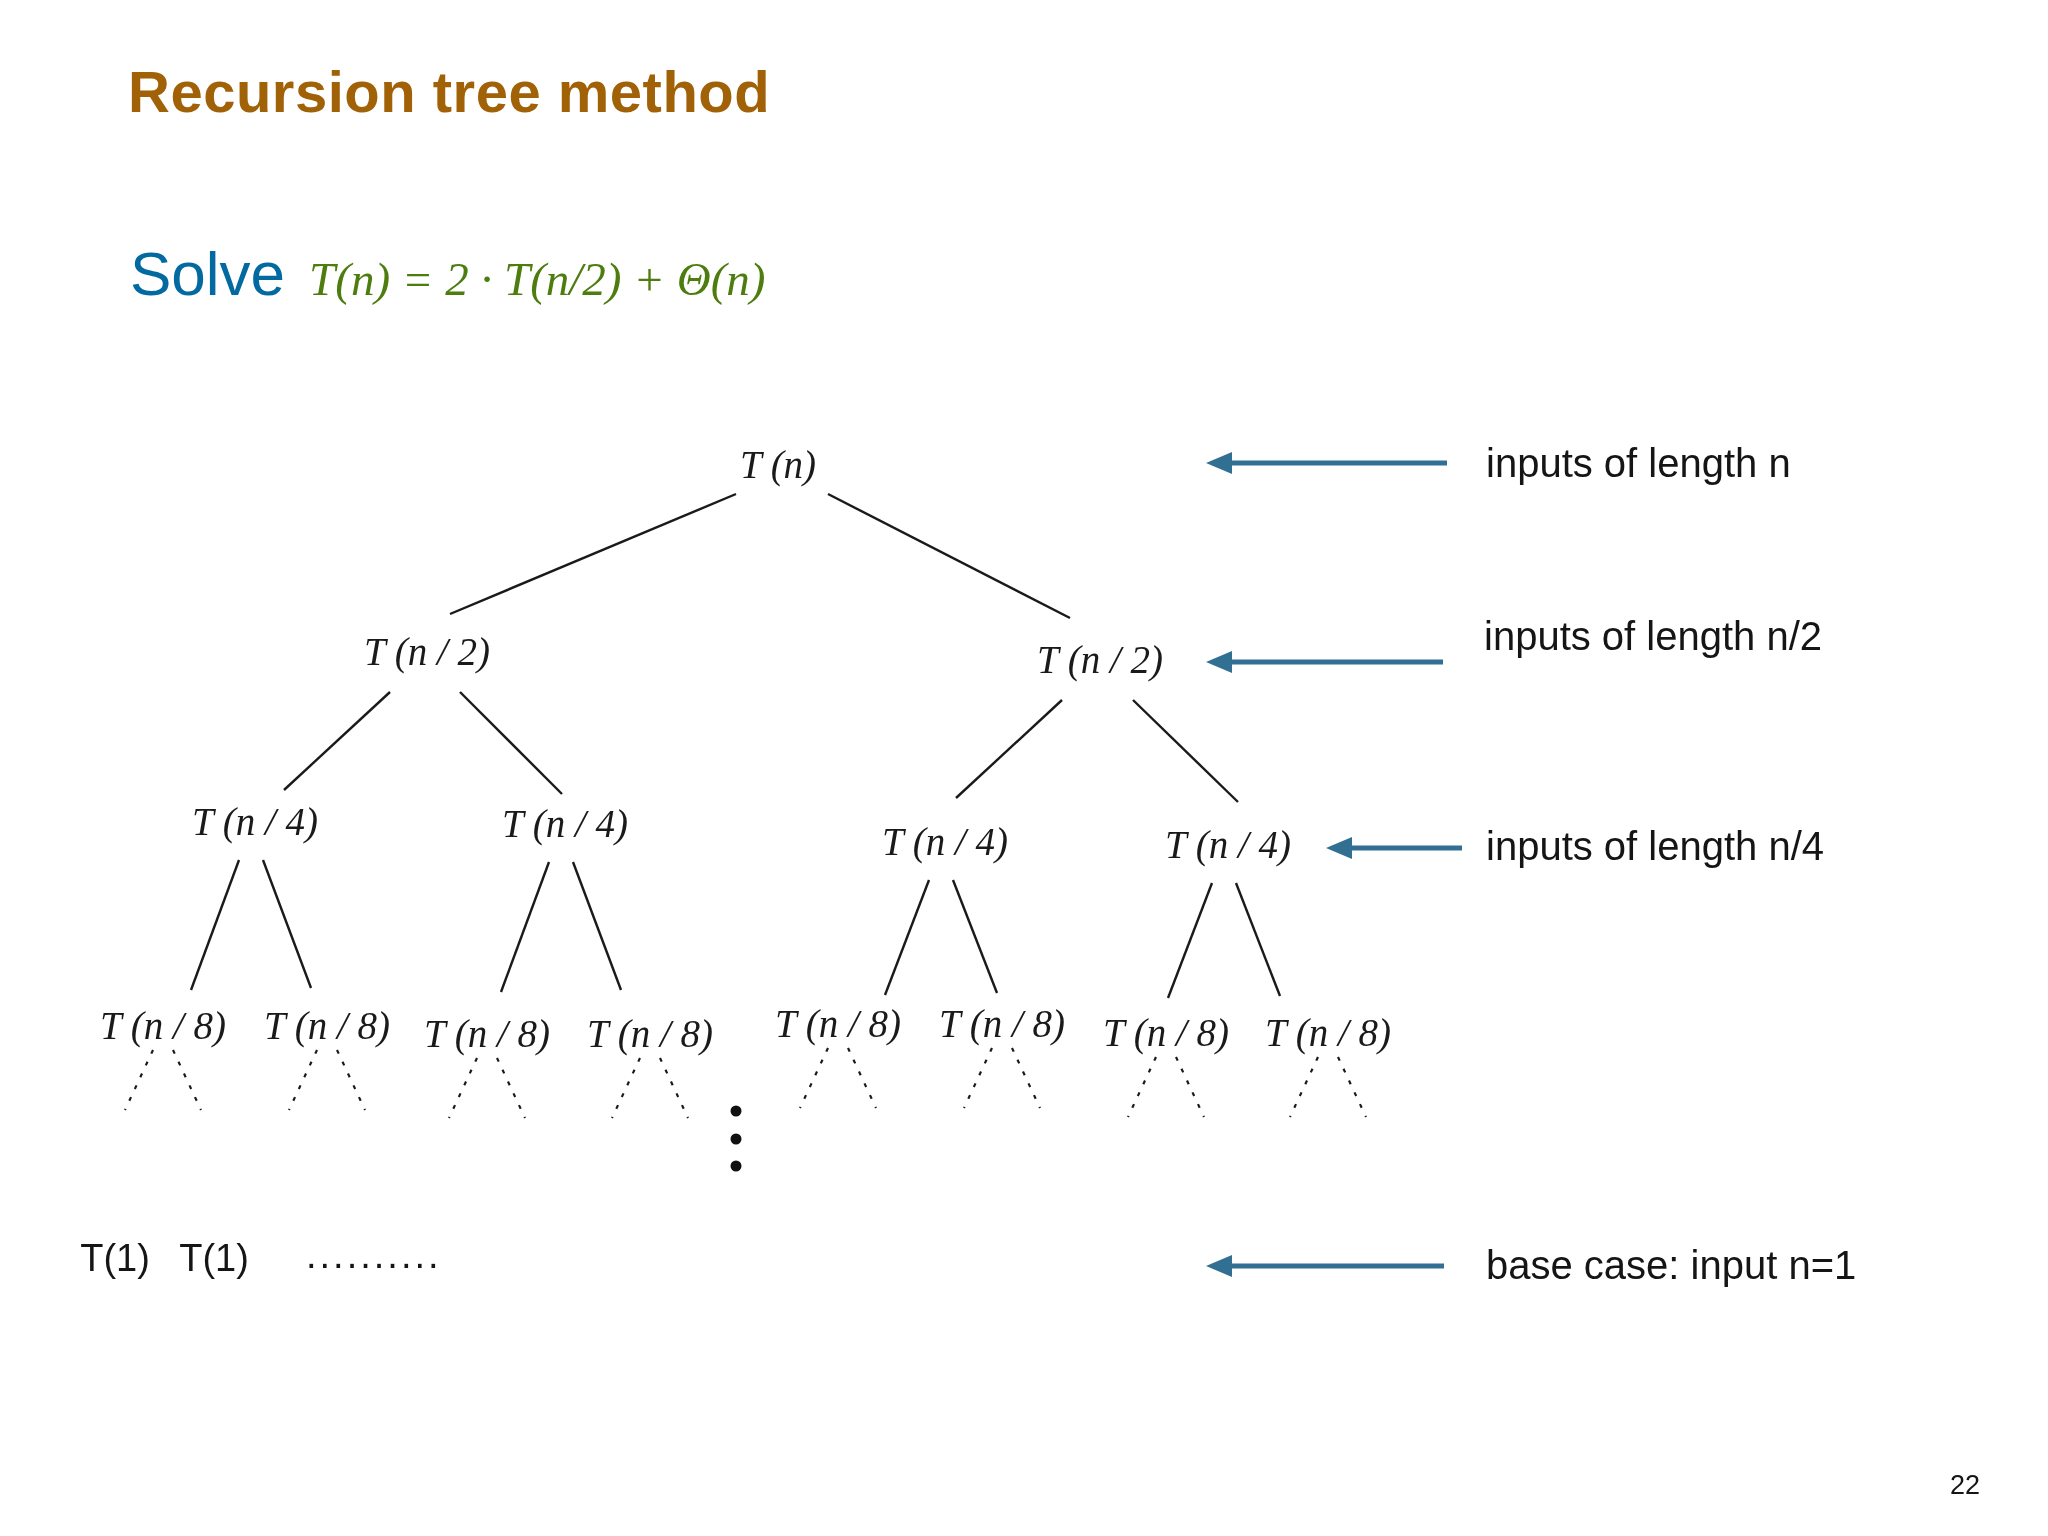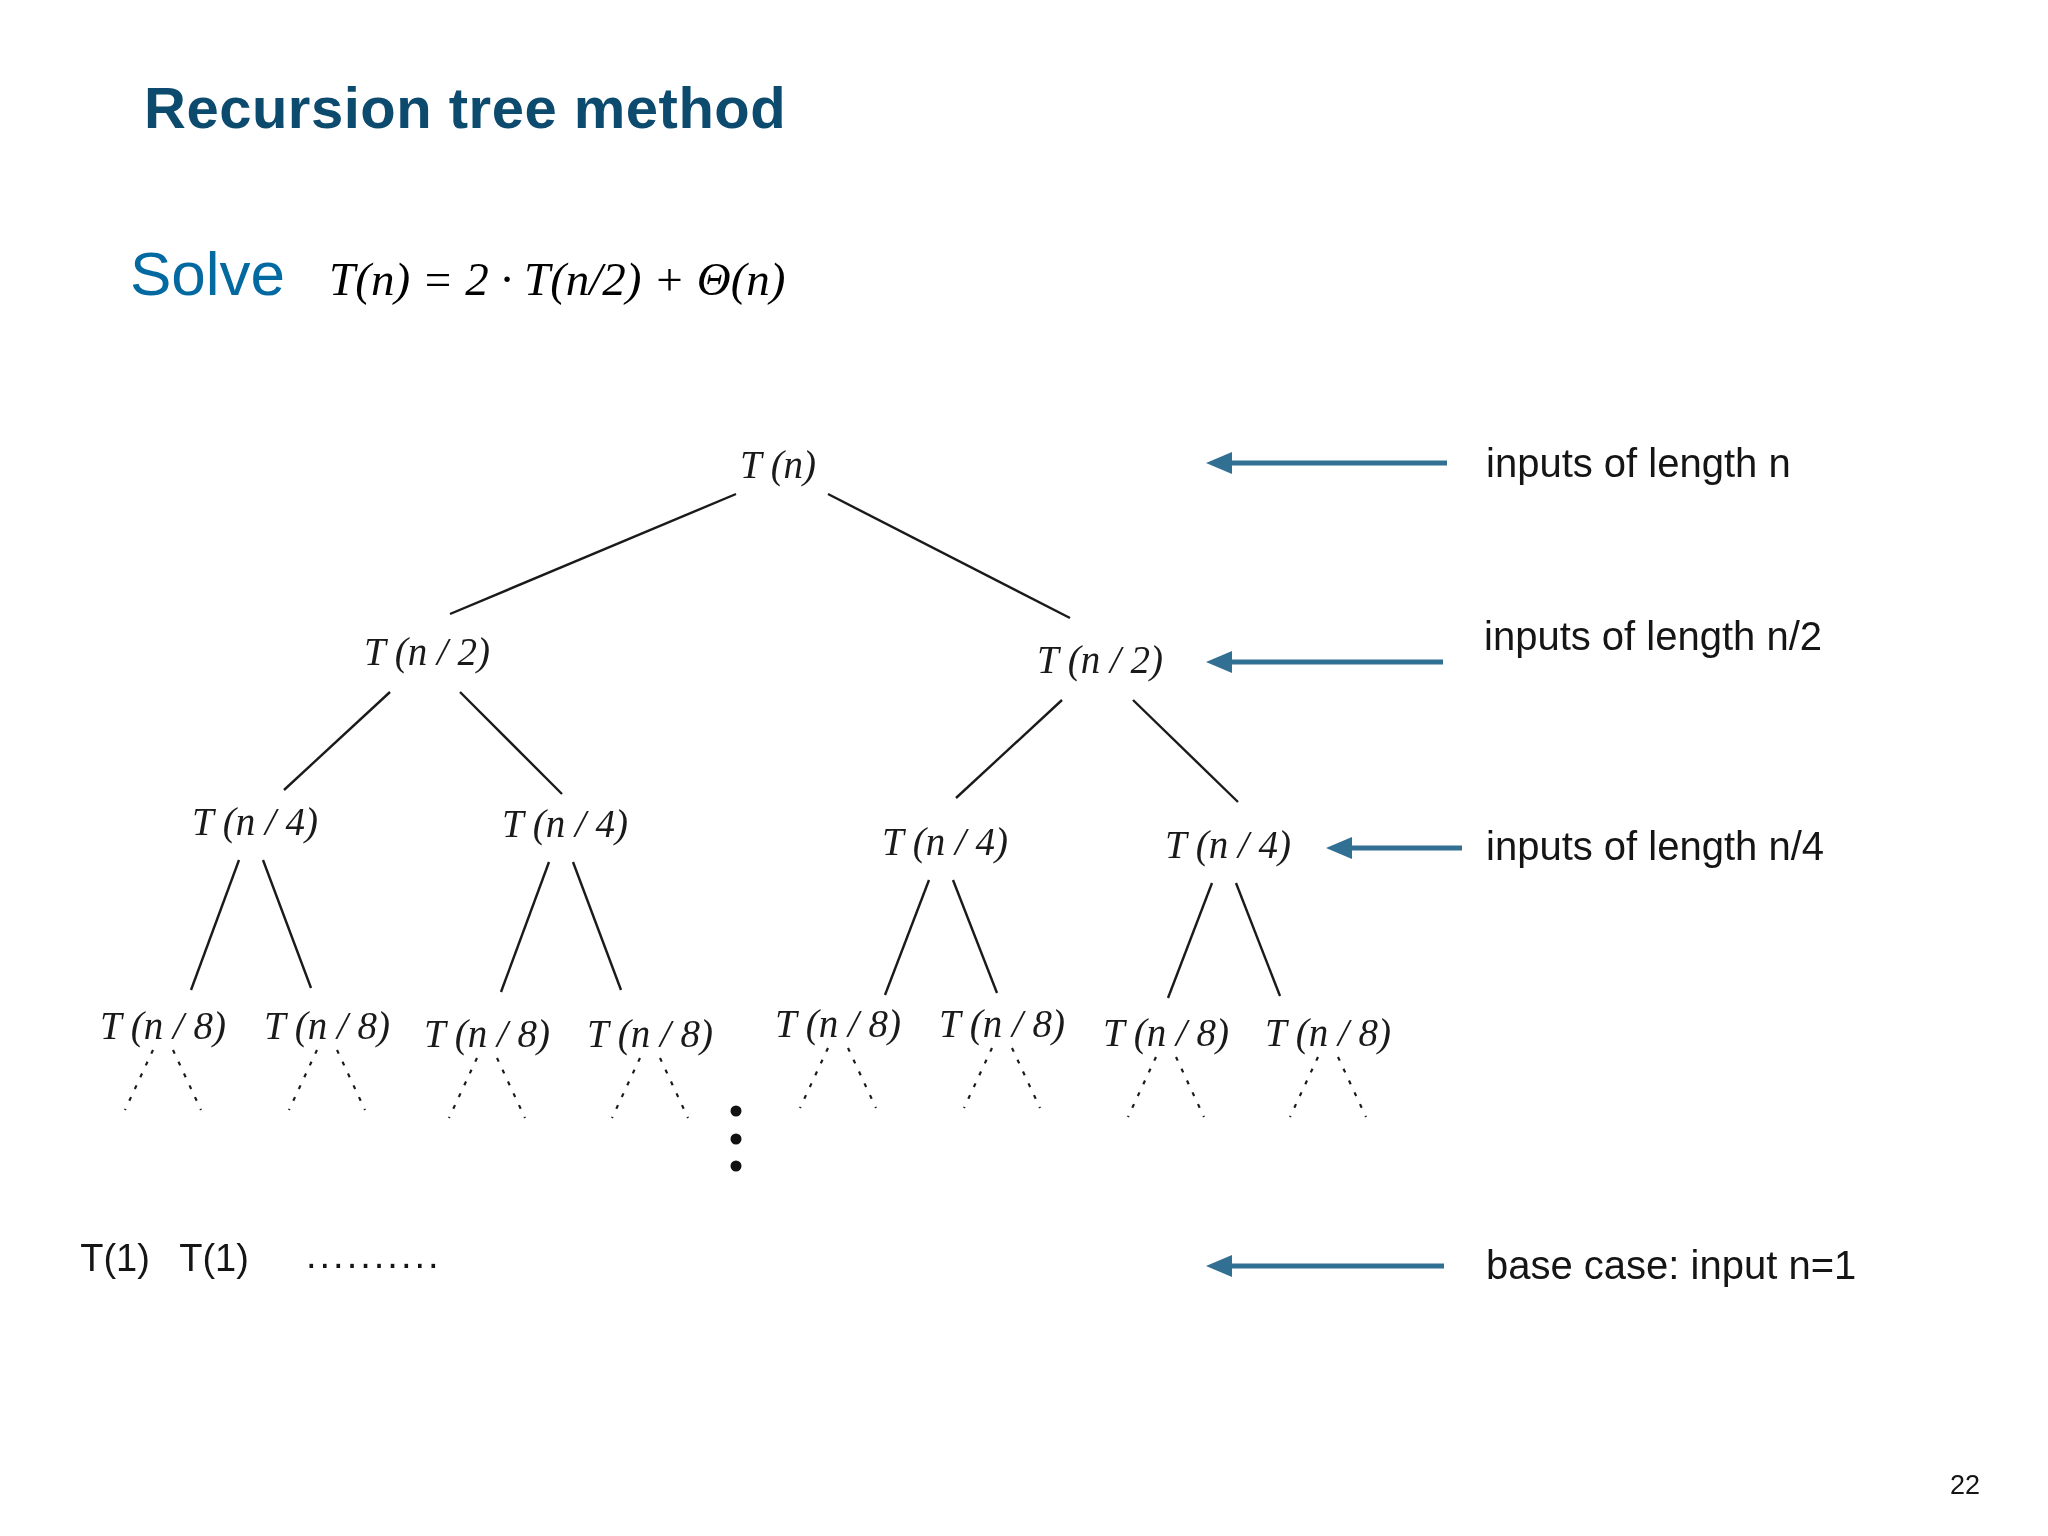--- a/index.html
+++ b/index.html
@@ -5,38 +5,38 @@
   html,body{margin:0;padding:0;background:#ffffff;}
   .slide{
     position:relative;
     width:2048px;height:1536px;
     background:#ffffff;
     overflow:hidden;
     font-family:"Liberation Sans",sans-serif;
     color:#151515;
   }
   h1.title{
-    position:absolute;left:128px;top:58px;margin:16px;
+    position:absolute;left:128px;top:58px;margin:0;
     font-size:58px;font-weight:bold;letter-spacing:0.5px;
-    color:#0c4a6e;
+    color:#a16207;
     font-family:"Liberation Sans",sans-serif;
   }
   .solve-row{
     position:absolute;left:130px;top:238px;
     white-space:nowrap;
   }
   .solve-row .solve{
     font-size:62px;color:#0369a1;
   }
   .solve-row .equation{
     font-size:47px;
     font-family:"Liberation Serif","DejaVu Serif",serif;
     font-style:italic;
-    margin-left:44px;
-    color:#000000;
+    margin-left:24px;
+    color:#4d7c0f;
   }
   svg.figure{position:absolute;left:0;top:0;}
   .node-label{
     font-family:"Liberation Serif","DejaVu Serif",serif;
     font-style:italic;
     font-size:39px;
     fill:#1a1a1a;
   }
   .leaf-label{
     font-family:"Liberation Sans",sans-serif;

